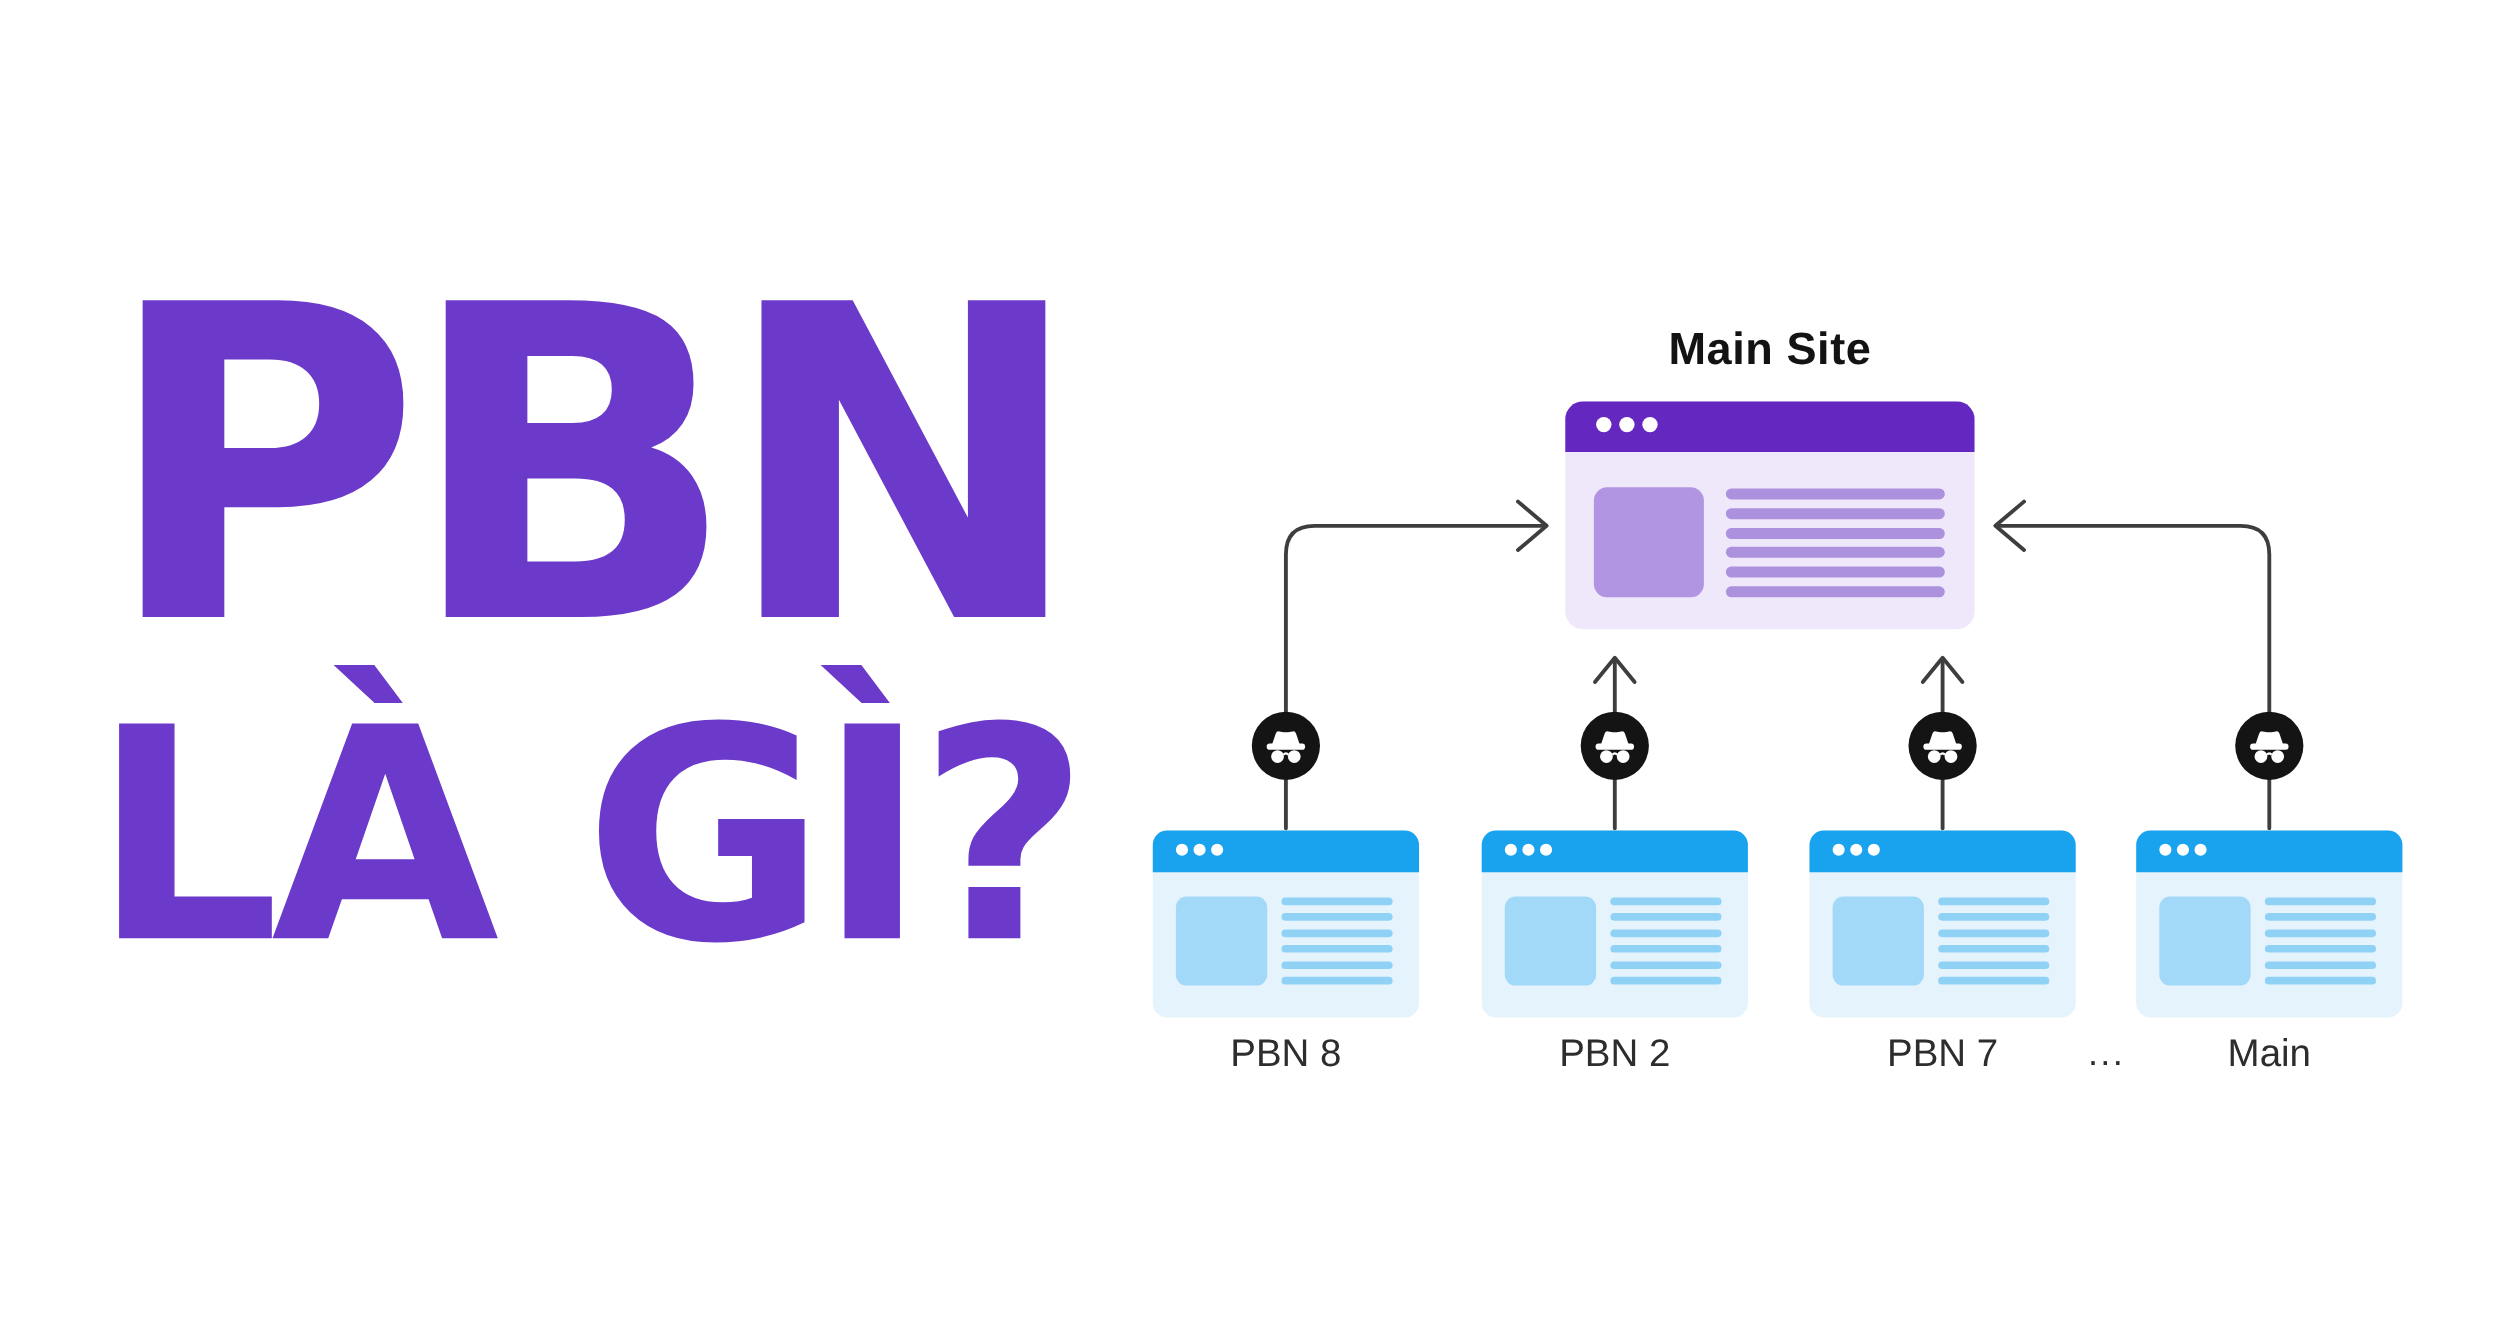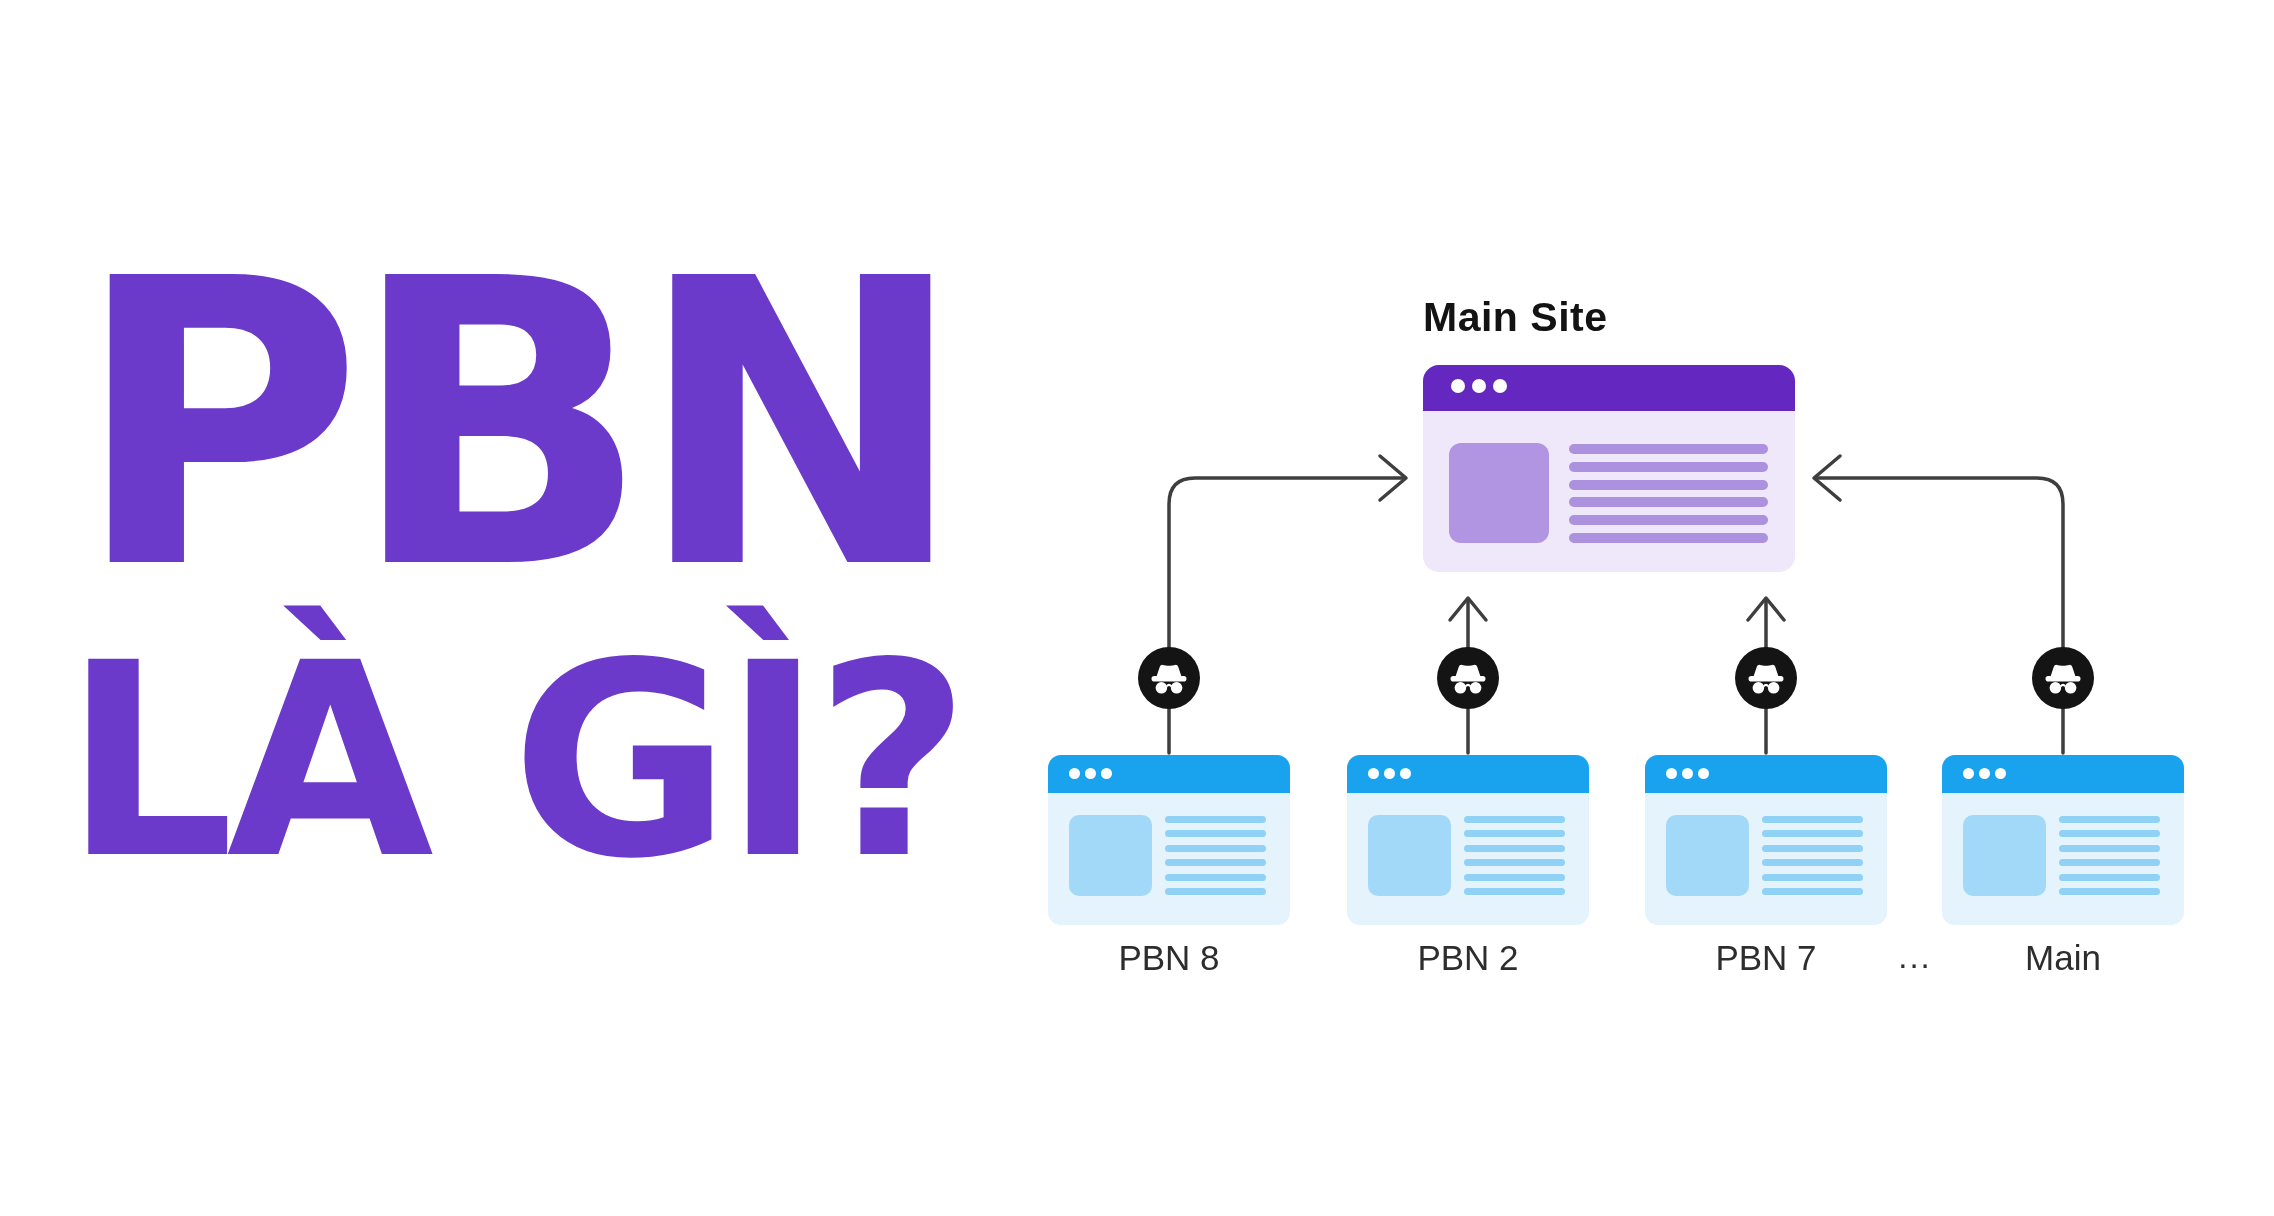--- a/index.html
+++ b/index.html
@@ -1,20 +1,20 @@
 <!DOCTYPE html>
 <html style="--background: #FFFFFF; --headline-purple: #6B3ACA; --main-header: #6428C0; --main-body: #EFE7FA; --main-accent: #B295E2; --main-line: #AC91DE; --pbn-header: #19A3EF; --pbn-body: #E4F3FC; --pbn-accent: #A2D9F8; --pbn-line: #90D2F6; --arrow: #3E3E3E; --icon-bg: #141414; --label-text: #2D2D2D; --title-text: #131313;"><head>
 <meta charset="utf-8">
 <style>
   html,body{margin:0;padding:0;background:#fff;}
   .canvas{position:relative;width:2274px;height:1216px;background:var(--background,#fff);overflow:hidden;
           font-family:"Liberation Sans",sans-serif;}
 
   
-  .headline{position:absolute;left:48px;top:238px;width:930px;text-align:center;
+  .headline{position:absolute;left:68px;top:238px;width:930px;text-align:center;
             color:var(--headline-purple);font-family:"DejaVu Sans",sans-serif;font-weight:bold;}
   .headline .t1{font-size:395px;line-height:.95;letter-spacing:-14px;}
   .headline .t2{font-size:268px;line-height:1.05;letter-spacing:-8px;margin-top:8px;}
 
   
   .window{position:absolute;}
   .win-header{display:flex;align-items:center;}
   .dots i{display:inline-block;border-radius:50%;background:#fff;}
 
   .main{left:1423px;top:365px;width:372px;height:207px;background:var(--main-body);border-radius:16px;}
@@ -31,21 +31,21 @@
 
   .pbn{top:755px;width:242px;height:170px;background:var(--pbn-body);border-radius:13px;}
   .pbn .win-header{height:38px;background:var(--pbn-header);border-radius:13px 13px 0 0;padding-left:21px;}
   .pbn .dots i{width:11px;height:11px;margin-right:5px;}
   .pbn .win-body{top:38px;}
   .pbn .thumb{left:21px;top:22px;width:83px;height:81px;border-radius:10px;background:var(--pbn-accent);}
   .pbn .lines{left:117px;top:23px;width:101px;height:79px;}
   .pbn .lines .bar{height:7px;background:var(--pbn-line);}
 
   
-  .main-site-label{position:absolute;left:1423px;top:294px;width:372px;text-align:left;
+  .main-site-label{position:absolute;left:1423px;top:294px;width:372px;text-align:center;
                    font-size:41px;font-weight:bold;color:var(--title-text);letter-spacing:.5px;}
   .pbn-label{position:absolute;top:938px;width:242px;text-align:center;font-size:35px;
              color:var(--label-text);}
   .ellipsis{position:absolute;left:1887px;top:938px;width:56px;text-align:center;font-size:33px;
             color:var(--label-text);letter-spacing:2px;}
 
   
   .overlay{position:absolute;left:0;top:0;width:2274px;height:1216px;pointer-events:none;}
   .arrow{stroke:var(--arrow);stroke-width:3.5;fill:none;stroke-linecap:round;stroke-linejoin:round;}
 </style>

